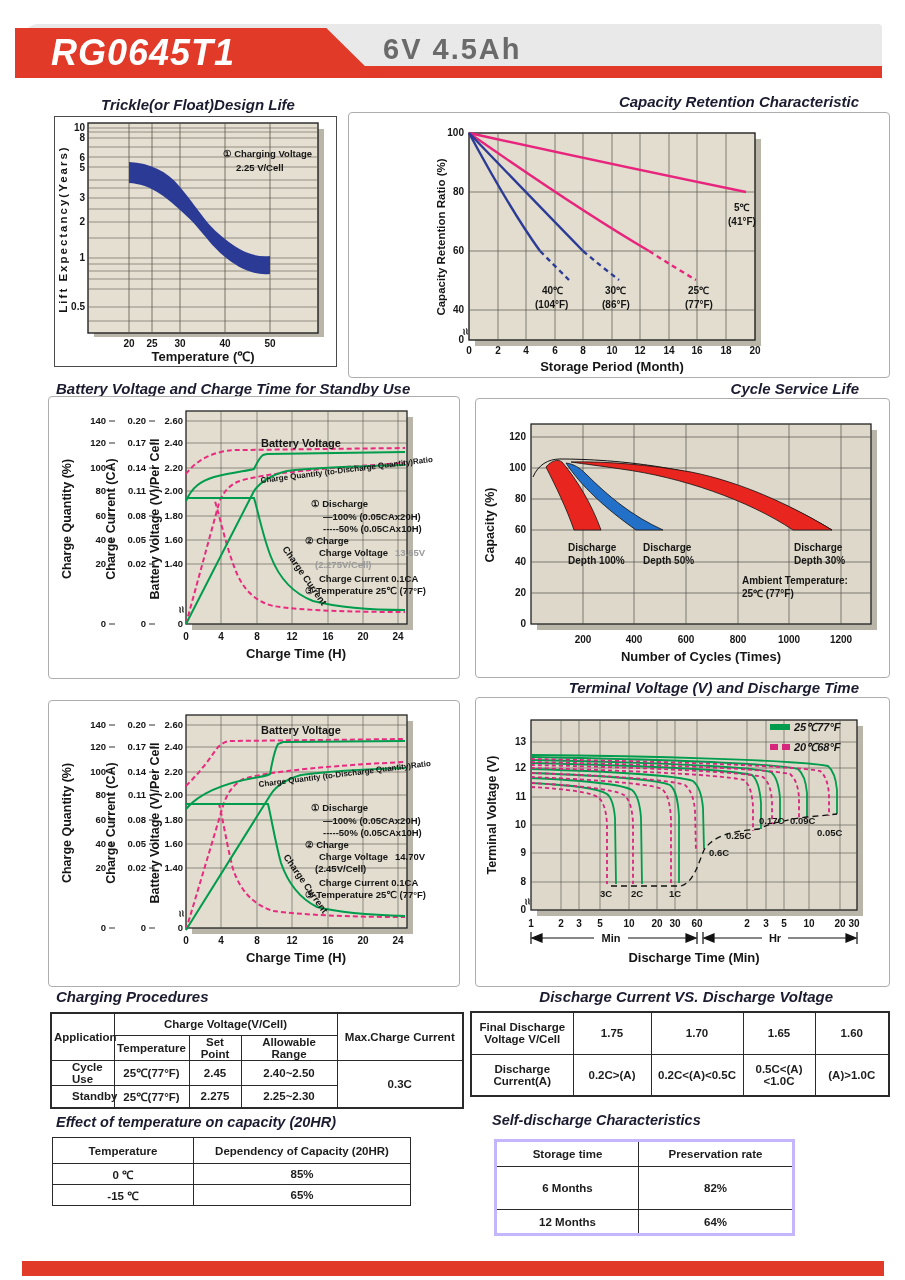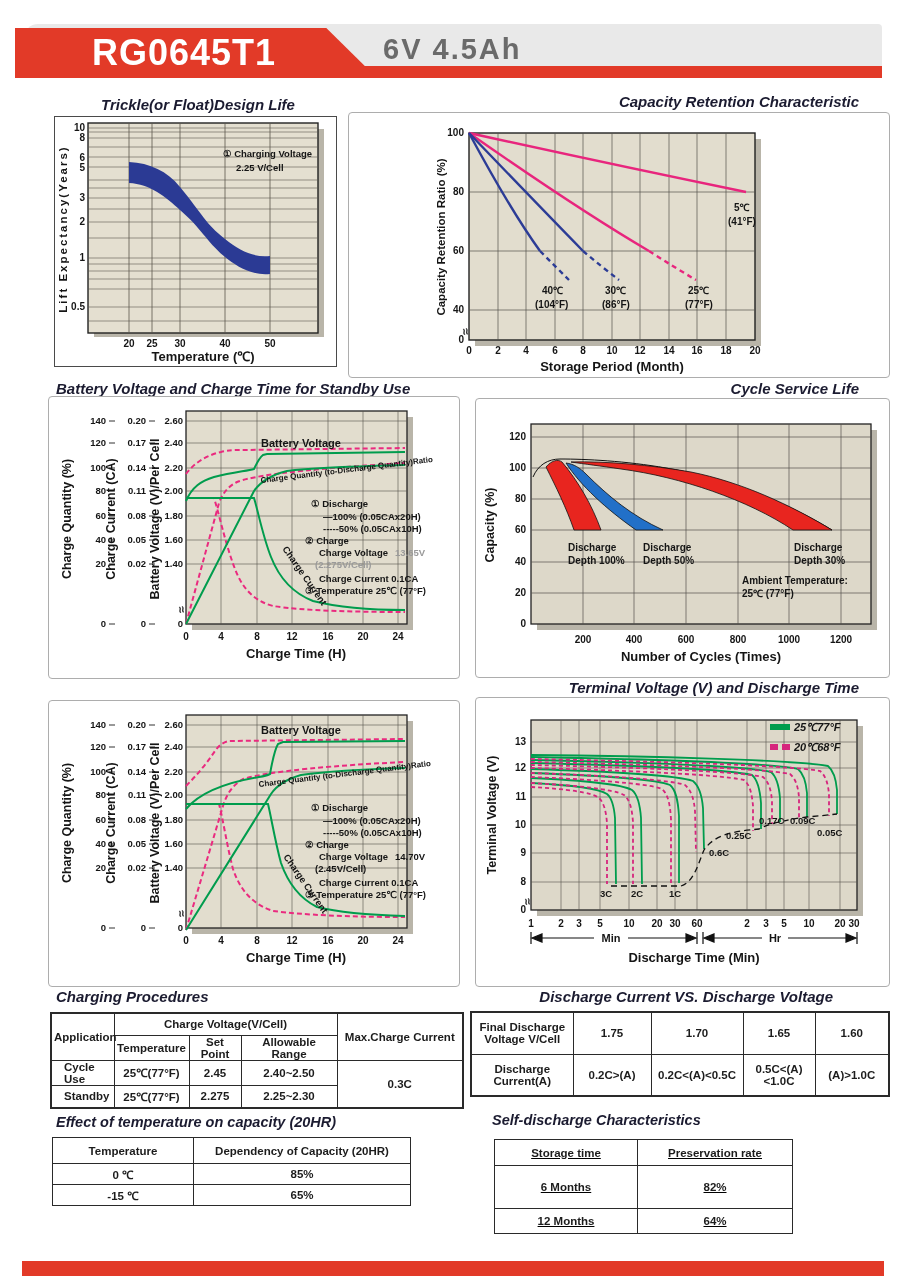--- a/index.html
+++ b/index.html
@@ -4,21 +4,21 @@
 <style>
   html,body{margin:0;padding:0;background:#f2f2f2;}
   .page{position:relative;width:905px;height:1280px;background:#ffffff;overflow:hidden;
         font-family:"Liberation Sans",sans-serif;}
   .abs{position:absolute;}
   
   .hdr-gray{left:24px;top:24px;width:858px;height:43px;background:#e9e9e9;border-radius:14px 4px 0 0;}
   .hdr-strip{left:24px;top:66px;width:858px;height:12px;background:#e23a28;}
   .hdr-banner{left:15px;top:28px;width:362px;height:50px;background:#e23a28;
               clip-path:polygon(0 0,86% 0,100% 100%,0 100%);display:flex;align-items:center;}
-  .hdr-banner span{padding-left:77px;color:#fff;font-weight:bold;font-size:36px;letter-spacing:1px;}
+  .hdr-banner span{padding-left:36px;color:#fff;font-style:italic;font-weight:bold;font-size:36px;letter-spacing:1px;}
   .hdr-rating{left:383px;top:33px;font-size:29px;font-weight:bold;color:#6a6a6a;letter-spacing:2px;}
   
   .stitle{font-style:italic;font-weight:bold;font-size:15px;color:#1b1b30;white-space:nowrap;}
   
   .cbox{background:#fff;border:1px solid #adadad;border-radius:4px;}
   .cbox1{background:#fff;border:1.5px solid #4a4a4a;}
   svg{display:block;}
   svg text{font-family:"Liberation Sans",sans-serif;fill:#151515;}
   .tk{font-size:10px;font-weight:bold;}
   .tk9{font-size:9.5px;font-weight:bold;}
@@ -26,21 +26,21 @@
   .axt{font-size:12.5px;font-weight:bold;}
   .cl{font-size:10px;font-weight:bold;}
   .nt{font-size:9.5px;font-weight:bold;}
   .nt.gray{fill:#9a9a9a;}
   .brk{font-size:12px;font-weight:bold;}
   
   table{border-collapse:collapse;table-layout:fixed;}
   td{border:1px solid #2a2a2a;text-align:center;vertical-align:middle;
      font-size:11.5px;font-weight:bold;color:#1c1c1c;padding:0 2px;}
   .tbl-outer{border:2px solid #2a2a2a;}
-  .la{text-align:left;padding-left:12px;}
+  .la{text-align:left;padding-left:20px;}
   .footer-bar{left:22px;top:1261px;width:862px;height:15px;background:#e23a28;}
 </style>
 </head>
 <body>
 
 <div class="page">
 
   <div class="abs hdr-gray"></div>
   <div class="abs hdr-strip"></div>
   <div class="abs hdr-banner">
@@ -480,21 +480,21 @@
       <td>0 ℃</td>
       <td>85%</td>
     </tr>
     <tr style="height:21px;">
       <td>-15 ℃</td>
       <td>65%</td>
     </tr>
   </tbody>
     </table>
 
-  <table class="abs" style="left:494px;top:1139px;width:298px;border:1px solid #c4b5fd;text-decoration:underline;">
+  <table class="abs" style="left:494px;top:1139px;width:298px;border:3px solid #c4b5fd;">
     <colgroup>
         <col style="width:143px">
         <col style="width:155px">
       </colgroup>
     <tbody>
         <tr style="height:26px;">
       <td>Storage time</td>
       <td>Preservation rate</td>
     </tr>
     <tr style="height:43px;">

